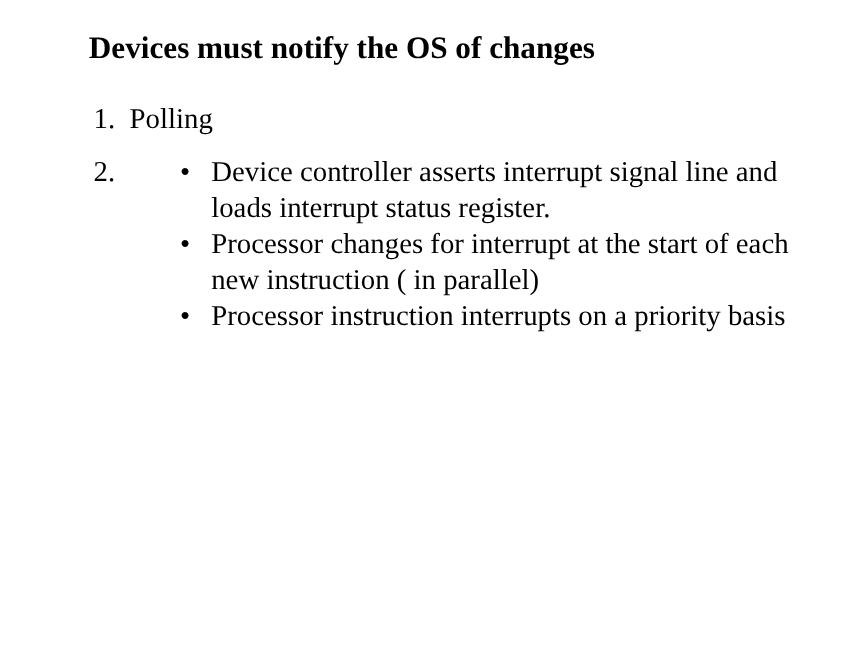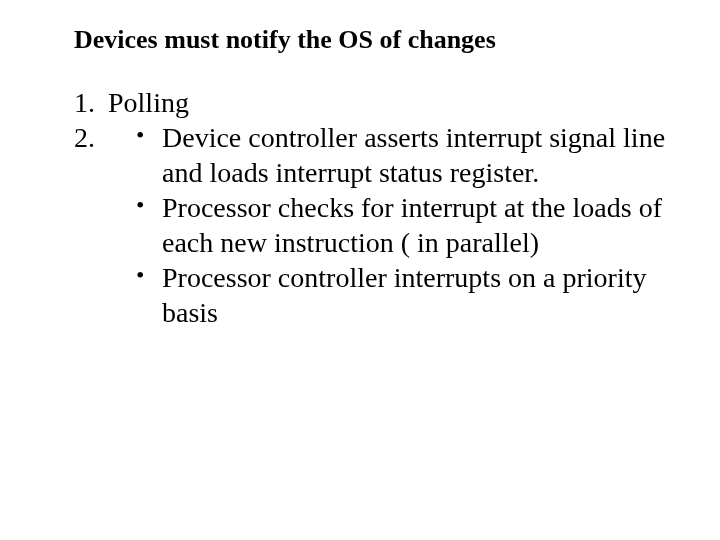--- a/index.html
+++ b/index.html
@@ -19,30 +19,30 @@
   }
   .title {
     font-weight: bold;
     font-size: 26px;
     margin: 0 0 30px 34px;
     line-height: 1.2;
   }
   ol.main {
     margin: 0;
     padding-left: 62px;
-    font-size: 28px;
+    font-size: 24px;
     line-height: 1.25;
   }
   ol.main > li {
     padding-left: 6px;
     margin: 0;
   }
   ul.sub {
     list-style: none;
-    margin: 0;
+    margin: 14px;
     padding-left: 24px;
   }
   ul.sub > li {
     position: relative;
     padding-left: 30px;
     margin: 0;
   }
   ul.sub > li::before {
     content: "•";
     position: absolute;
@@ -58,18 +58,18 @@
 <div class="slide">
   <h1 class="title">Devices must notify the OS of changes</h1>
 
   <ol class="main">
     <li>
       <span>Polling</span>
     </li>
     <li>
       <ul class="sub">
         <li>Device controller asserts interrupt signal line and loads interrupt status register.</li>
-        <li>Processor checks for interrupt at the loads of each new instruction ( in parallel)</li>
-        <li>Processor controller interrupts on a priority basis</li>
+        <li>Processor changes for interrupt at the start of each new instruction ( in parallel)</li>
+        <li>Processor instruction interrupts on a priority basis</li>
       </ul>
     </li>
   </ol>
 </div>
 
 </body></html>

